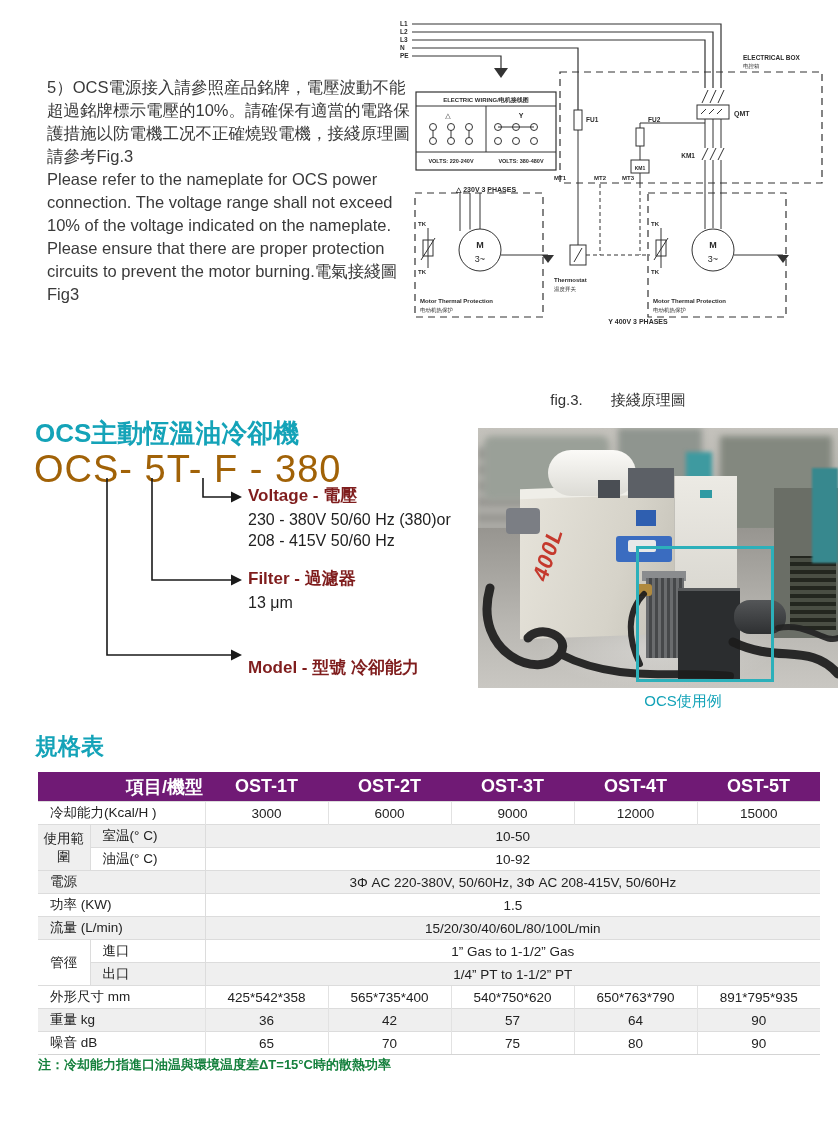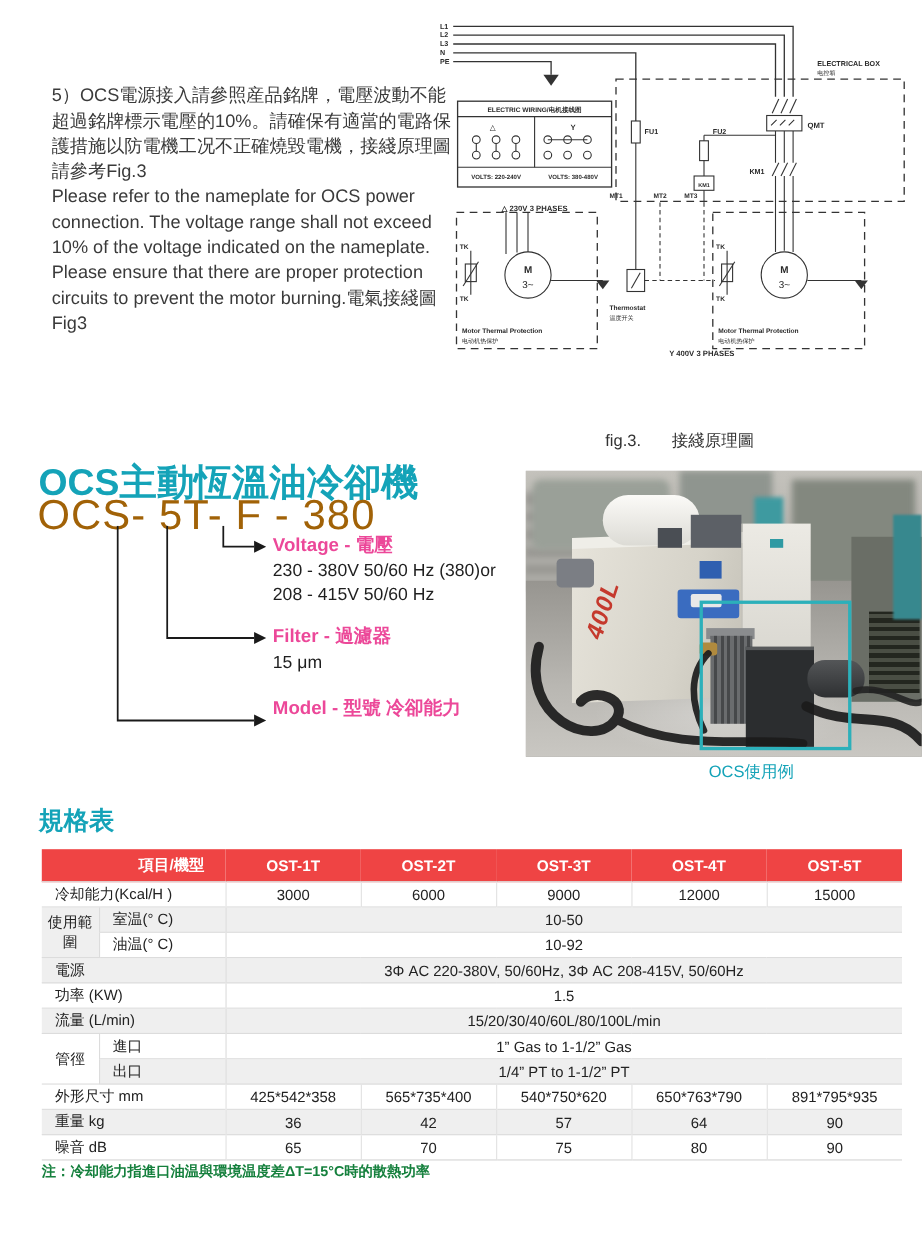--- a/index.html
+++ b/index.html
@@ -11,29 +11,29 @@
   .intro span{display:block;}
 
   
   .fig3{position:absolute;left:398px;top:10px;width:440px;height:335px;}
   .fig3 svg{display:block;}
   .fig3 text{font-family:"Liberation Sans",sans-serif;fill:#2b2b2b;}
   .fig3-caption{position:absolute;left:398px;top:346px;width:440px;text-align:center;font-size:15px;color:#333;margin-top:45px;}
   .fig3-caption .cap-title{margin-left:28px;}
 
   
-  .prod-title{position:absolute;left:35px;top:416px;font-size:34px;font-weight:bold;color:#14a3b8;margin:0;}
+  .prod-title{position:absolute;left:35px;top:416px;font-size:26px;font-weight:bold;color:#14a3b8;margin:0;}
   .prod-code{position:absolute;left:34px;top:448px;font-size:38px;font-weight:400;color:#a16207;letter-spacing:1px;margin:0;}
   .connectors{position:absolute;left:35px;top:478px;}
   .callout{position:absolute;width:300px;}
-  .callout .c-label{font-size:17px;font-weight:bold;color:#ec4899;margin:0 0 2px 0;}
+  .callout .c-label{font-size:17px;font-weight:bold;color:#7f1d1d;margin:0 0 2px 0;}
   .callout .c-line{font-size:16px;color:#1f1f1f;line-height:21px;margin:0;}
   .co-voltage{left:248px;top:484px;}
   .co-filter{left:248px;top:567px;}
-  .co-model{left:248px;top:632px;}
+  .co-model{left:248px;top:656px;}
 
   
   .photo{position:absolute;left:478px;top:428px;width:360px;height:260px;overflow:hidden;background:#a9a7a2;}
   .photo *{position:absolute;}
   .ph-bg{left:0;top:0;width:360px;height:118px;background:linear-gradient(#c4c2bc,#a8a6a1);}
   .ph-blob1{left:6px;top:8px;width:125px;height:64px;background:#9aa098;filter:blur(3px);border-radius:8px;}
   .ph-blob2{left:140px;top:0;width:84px;height:70px;background:#8f958f;filter:blur(3px);}
   .ph-blob3{left:208px;top:24px;width:26px;height:52px;background:#3e9aa0;filter:blur(2px);}
   .ph-blob4{left:242px;top:8px;width:112px;height:98px;background:#83887f;filter:blur(3px);}
   .ph-reddot{left:118px;top:28px;width:10px;height:16px;background:#b4483e;filter:blur(1px);}
@@ -59,21 +59,21 @@
   .ph-radtop{left:164px;top:143px;width:44px;height:10px;background:#8a8c8e;}
   .ph-ocsbody{left:200px;top:160px;width:62px;height:88px;background:#2b2d2f;border-top:3px solid #57595b;}
   .ph-motor{left:256px;top:172px;width:52px;height:34px;background:linear-gradient(#545658,#2e3032);border-radius:16px;}
   .ph-brass{left:158px;top:156px;width:16px;height:12px;background:#b08a3e;border-radius:3px;}
   .ph-highlight{left:158px;top:118px;width:132px;height:130px;border:3px solid #2cb0ba;background:transparent;}
   .photo-caption{position:absolute;left:598px;top:692px;width:170px;text-align:center;font-size:15px;color:#14a3b8;}
 
   
   .spec-title{position:absolute;left:35px;top:731px;font-size:23px;font-weight:bold;color:#14a3b8;margin:0;}
   .spec-table{position:absolute;left:38px;top:772px;border-collapse:collapse;table-layout:fixed;width:782px;font-size:13.5px;color:#222;}
-  .spec-table th{background:#ef4444;color:#fff;font-weight:bold;height:27px;font-size:14px;text-align:center;}
+  .spec-table th{background:#701a75;color:#fff;font-weight:bold;height:27px;font-size:18px;text-align:center;}
   .spec-table th.h-label{text-align:left;padding-left:88px;}
   .spec-table td{height:22px;text-align:center;border-top:1px solid #dcdcdc;padding:0;}
   .spec-table tr:last-child td{border-bottom:1px solid #d4d4d4;}
   .spec-table td.lbl{text-align:left;padding-left:12px;}
   .spec-table td.lbl2{text-align:left;padding-left:12px;border-left:1px solid #dcdcdc;}
   .spec-table td.val{border-left:1px solid #e2e2e2;}
   .spec-table td.val:first-of-type{border-left:1px solid #dcdcdc;}
   .spec-table td.span{border-left:1px solid #dcdcdc;}
   .spec-table tr.alt td{background:#efefef;}
   .spec-table td.grp{background:#ffffff;text-align:center;}
@@ -255,21 +255,21 @@
     </g>
   </svg>
 
   <div class="callout co-voltage">
     <p class="c-label">Voltage - 電壓</p>
     <p class="c-line">230 - 380V  50/60  Hz (380)or</p>
     <p class="c-line">208 - 415V  50/60  Hz</p>
   </div>
   <div class="callout co-filter">
     <p class="c-label">Filter - 過濾器</p>
-    <p class="c-line">15 μm</p>
+    <p class="c-line">13 μm</p>
   </div>
   <div class="callout co-model">
     <p class="c-label">Model - 型號 冷卻能力</p>
   </div>
 
   <div class="photo">
     <div class="ph-bg"></div>
     <div class="ph-shelf"></div>
     <div class="ph-blob1"></div>
     <div class="ph-blob2"></div>

